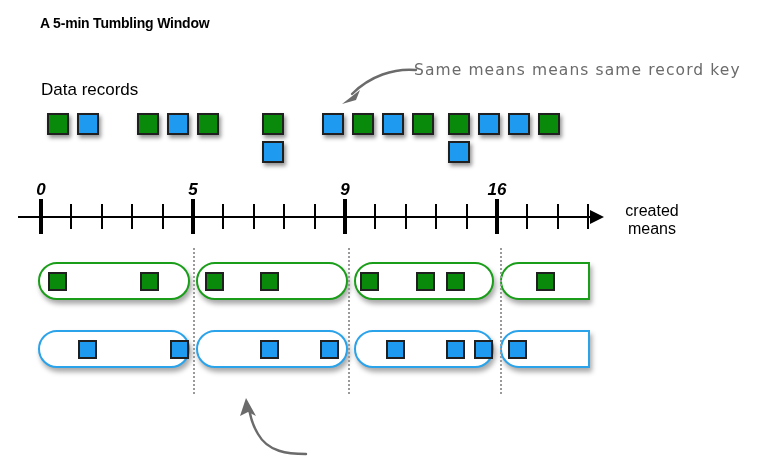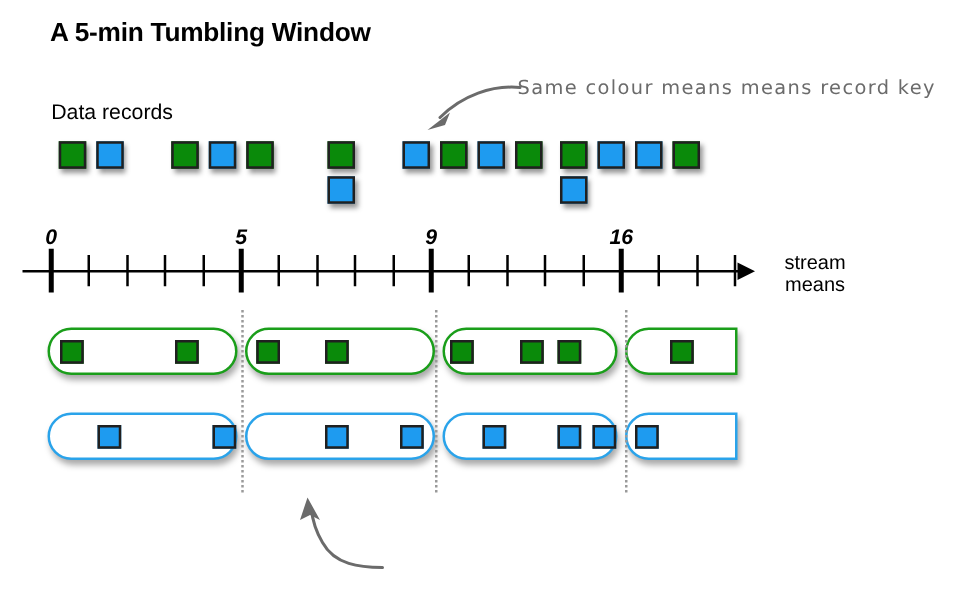--- a/index.html
+++ b/index.html
@@ -21,21 +21,21 @@
     inset: 0;
     width: 762px;
     height: 476px;
   }
 
   
   .title {
     position: absolute;
     left: 40px;
     top: 15px;
-    font-size: 21px;
+    font-size: 14px;
     font-weight: bold;
     letter-spacing: -0.2px;
     white-space: nowrap;
   }
 
   
   .section-label {
     position: absolute;
     left: 41px;
     top: 80px;
@@ -158,21 +158,21 @@
 <div id="canvas">
 
   <div class="title">A 5-min Tumbling Window</div>
 
   <div class="section-label">Data records</div>
 
   <svg class="anno" style="left:334px; top:64px;" width="86" height="44" viewBox="0 0 86 44">
     <path d="M82 6 C 60 4, 36 12, 18 30" stroke="#6b6b6b" stroke-width="2.4" fill="none" stroke-linecap="round"></path>
     <path d="M8 40 L 26 26 L 22 36 Z" fill="#6b6b6b"></path>
   </svg>
-  <div class="handnote" id="note-top">Same colour means means record key</div>
+  <div class="handnote" id="note-top">Same means means same record key</div>
 
   <div id="records-layer">
       <div class="rec green" style="left: 47px; top: 113px;"></div>
       <div class="rec blue" style="left: 77px; top: 113px;"></div>
       <div class="rec green" style="left: 137px; top: 113px;"></div>
       <div class="rec blue" style="left: 167px; top: 113px;"></div>
       <div class="rec green" style="left: 197px; top: 113px;"></div>
       <div class="rec green" style="left: 262px; top: 113px;"></div>
       <div class="rec blue" style="left: 262px; top: 141px;"></div>
       <div class="rec blue" style="left: 322px; top: 113px;"></div>
@@ -183,21 +183,21 @@
       <div class="rec blue" style="left: 448px; top: 141px;"></div>
       <div class="rec blue" style="left: 478px; top: 113px;"></div>
       <div class="rec blue" style="left: 508px; top: 113px;"></div>
       <div class="rec green" style="left: 538px; top: 113px;"></div>
     </div>
 
   <div id="axis-layer">
     <div class="axis-line"></div>
     <div class="arrowhead"></div>
     <div class="stream-time">
-      <div>stream</div>
+      <div>created</div>
       <div>means</div>
     </div>
   <div class="tick major" style="left: 39px;"></div>
       <div class="tick-label" style="left: 41px;">0</div>
       <div class="tick minor" style="left: 70.4px;"></div>
       <div class="tick minor" style="left: 100.8px;"></div>
       <div class="tick minor" style="left: 131.2px;"></div>
       <div class="tick minor" style="left: 161.6px;"></div>
       <div class="tick major" style="left: 191px;"></div>
       <div class="tick-label" style="left: 193px;">5</div>

